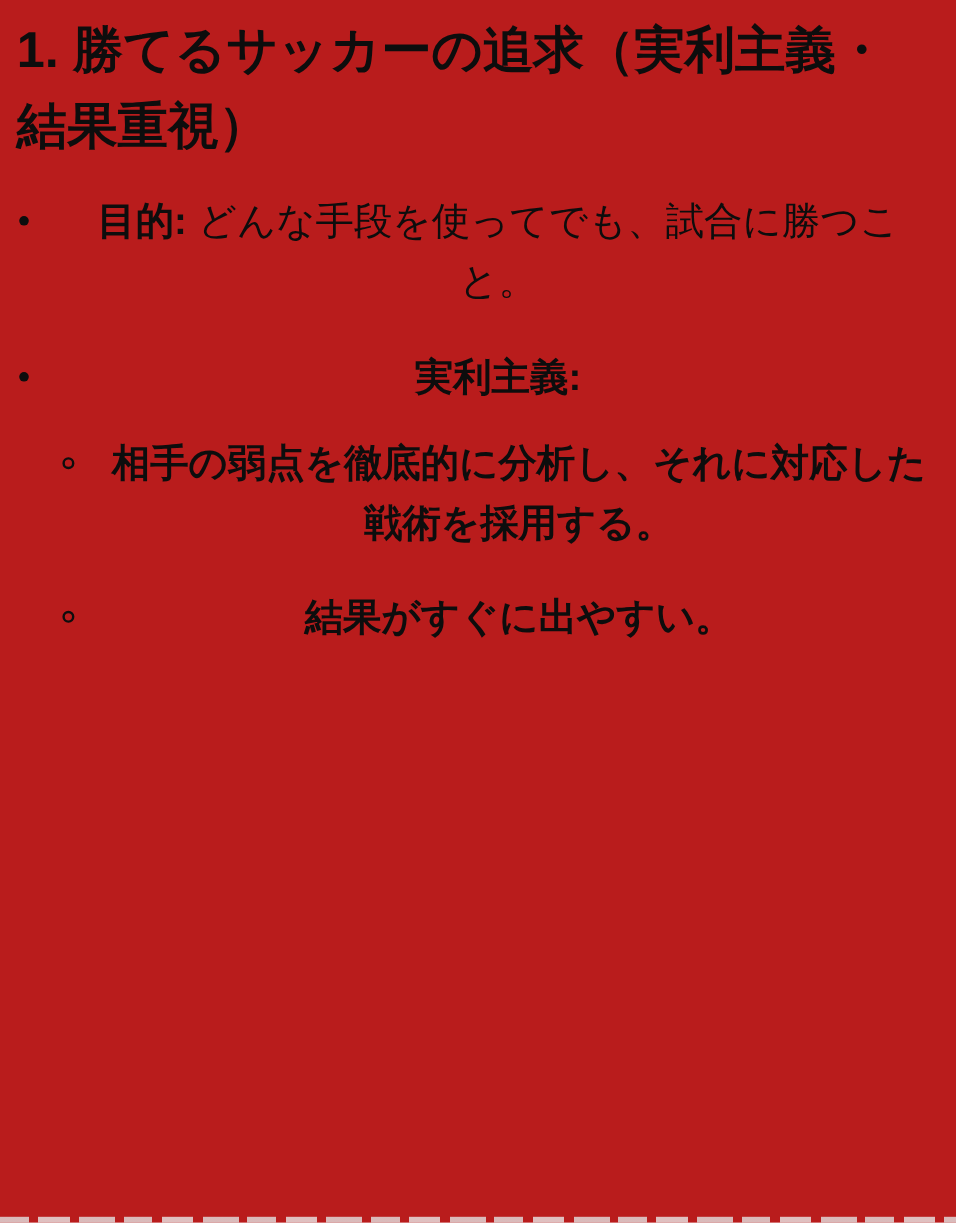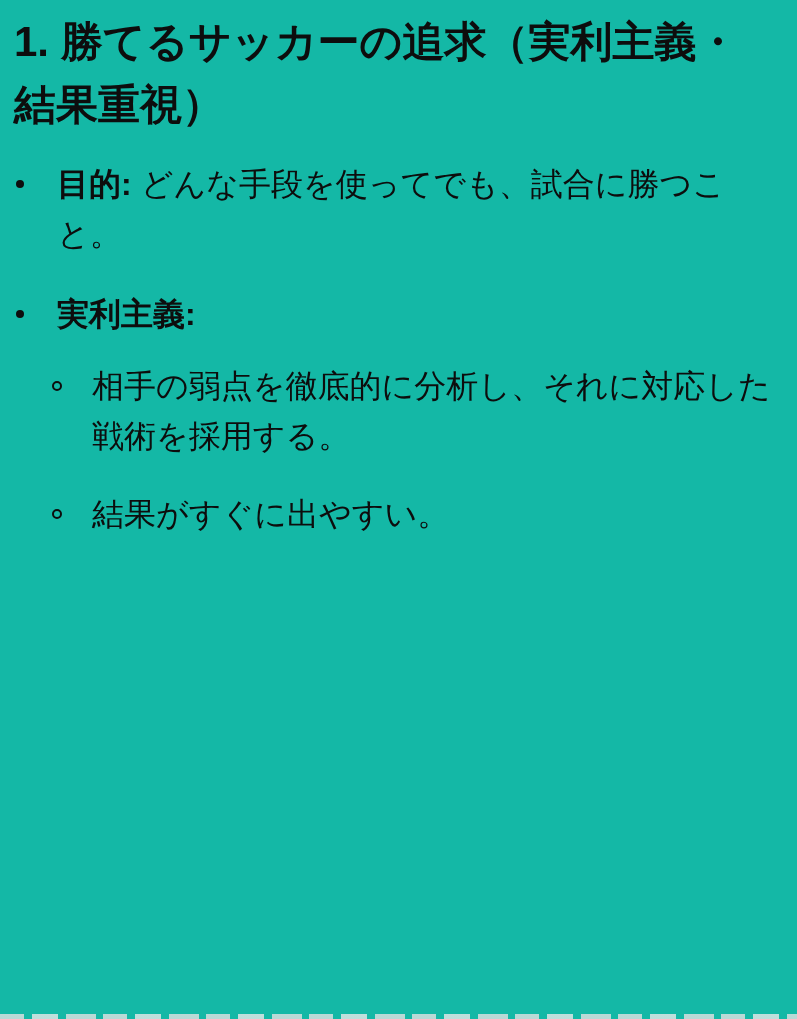--- a/index.html
+++ b/index.html
@@ -14,33 +14,34 @@
     font-family: "Liberation Sans", "DejaVu Sans", sans-serif;
     color: #0d0d0d;
     -webkit-font-smoothing: antialiased;
   }
   .page {
     position: relative;
     width: 797px;
     height: 1019px;
     box-sizing: border-box;
     padding: 10px 24px 0 14px;
-    background: #14b8a6;
+    background: #b91c1c;
   }
   h2.heading {
     margin: 0 0 23px 0;
     font-size: 42px;
     line-height: 63px;
     font-weight: 700;
     color: #0d0d0d;
   }
   ul.l1, ul.l2 {
     list-style: none;
     margin: 0;
     padding: 0;
+    text-align: center;
   }
   li.li1 {
     display: flex;
     margin: 0 0 30px 0;
     font-size: 32px;
     line-height: 50px;
   }
   .marker1 {
     flex: 0 0 43px;
     box-sizing: border-box;
@@ -59,20 +60,21 @@
     min-width: 0;
   }
   .line strong {
     font-weight: 700;
   }
   .itext {
     margin-left: 9px;
   }
   ul.l2 {
     margin: 22px 0 0 -5px;
+    font-weight: bold;
   }
   li.li2 {
     display: flex;
     margin: 0 0 28px 0;
     font-size: 32px;
     line-height: 50px;
   }
   li.li2:last-child {
     margin-bottom: 12px;
   }

